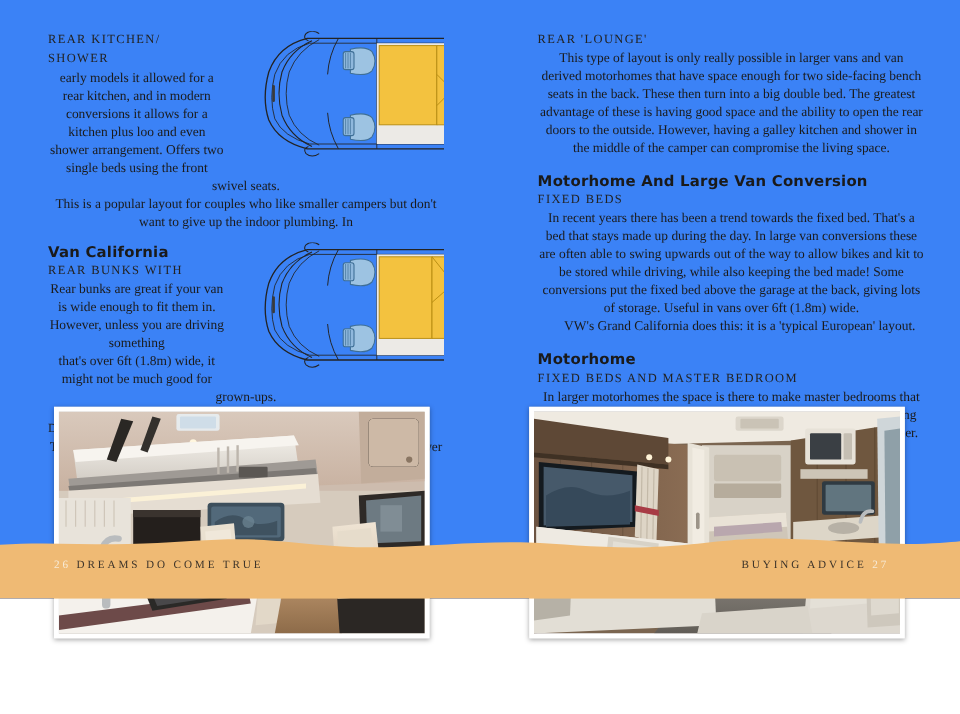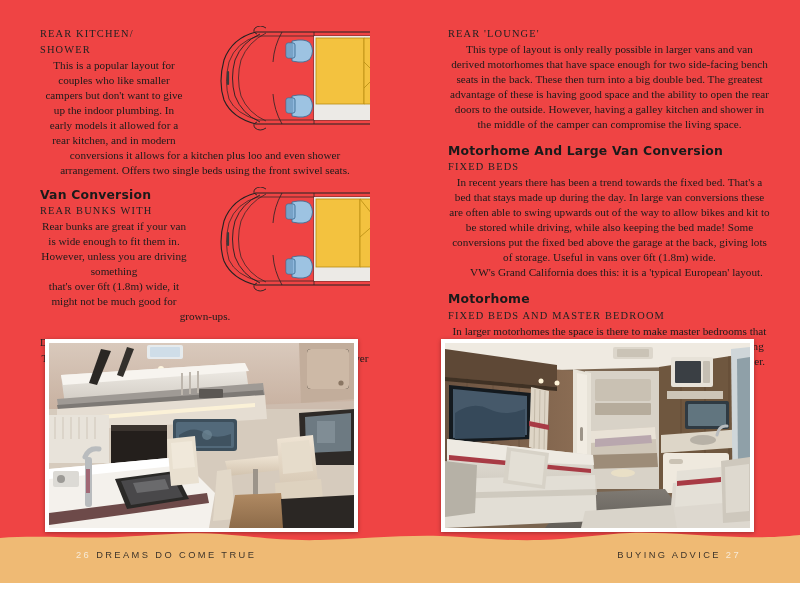--- a/index.html
+++ b/index.html
@@ -12,22 +12,22 @@
     background: #ffffff;
     font-family: "Liberation Serif", serif;
     overflow: hidden;
     position: relative;
   }
 
   .page {
     position: absolute;
     inset: 0;
     width: 800px;
-    height: 583px;
-    background: #ef4444;
+    height: 499px;
+    background: #3b82f6;
   }
 
   
   .col {
     position: absolute;
     top: 26px;
   }
   .col-left  { left: 40px;  width: 330px; }
   .col-right { left: 448px; width: 323px; }
 
@@ -91,27 +91,26 @@
     bottom: 0;
     width: 800px;
     height: 75px;
     pointer-events: none;
   }
   .footer svg { display: block; width: 800px; height: 75px; }
 
   .folio {
     position: absolute;
     bottom: 23px;
-    font-family: Liberation Sans, sans-serif;
+    font-family: Liberation Serif, serif;
     font-size: 9.3px;
     letter-spacing: 2.4px;
     color: #4a3f2e;
     text-transform: uppercase;
     white-space: nowrap;
-    margin-left: 31px;
   }
   .folio-left  { left: 45px; }
   .folio-right { right: 59px; }
   .folio .num { color: #f7ead6; letter-spacing: 2.4px; }
   .folio .num-r { color: #f7ead6; letter-spacing: 2.4px; }
   .folio .ttl { color: #3d342a; }
 </style>
 </head>
 <body>
 
@@ -198,22 +197,22 @@
           <circle cx="210" cy="74" r="1.4" fill="none" stroke="#8a6a14" stroke-width="0.7"></circle>
 
           <rect x="216" y="56" width="22" height="26" fill="#f3c23f" stroke="#b88d12" stroke-width="0.8"></rect>
           <path d="M221 74 L221 66 q0 -6 6 -6 q6 0 6 6 l0 8 z" fill="#fff3cf" stroke="#8a6a14" stroke-width="0.8"></path>
           <rect x="224" y="70" width="6" height="5" fill="#8a6a14"></rect>
         </svg>
       </div>
 
       <h3 class="h-smallcaps">REAR KITCHEN/</h3>
       <h3 class="h-smallcaps">SHOWER</h3>
+      <p class="body-text">early models it allowed for a rear kitchen, and in modern conversions it allows for a kitchen plus loo and even shower arrangement. Offers two single beds using the front swivel seats.</p>
       <p class="body-text">This is a popular layout for couples who like smaller campers but don't want to give up the indoor plumbing. In</p>
-      <p class="body-text">early models it allowed for a rear kitchen, and in modern conversions it allows for a kitchen plus loo and even shower arrangement. Offers two single beds using the front swivel seats.</p>
     </div>
 
     <div class="wrap-block" style="margin-top:9px">
 
       <div class="floorplan fp2">
         <svg viewBox="0 0 248 108" xmlns="http://www.w3.org/2000/svg">
           <g fill="none" stroke="#232323" stroke-width="1.1" stroke-linejoin="round">
             <path d="M62 8 L236 8 Q244 8 244 17 L244 91 Q244 100 236 100 L62 100
                      Q38 94 30 76 Q24 58 30 36 Q38 14 62 8 Z"></path>
             <path d="M64 12 L234 12 Q240 12 240 19 L240 89 Q240 96 234 96 L64 96
@@ -280,21 +279,21 @@
           <path d="M221 72 q6 3 10 -2" stroke="#8a6a14" stroke-width="0.9" fill="none"></path>
 
           <rect x="208" y="14" width="30" height="80" fill="none"></rect>
           <g transform="translate(0,0)">
             <rect x="216" y="16" width="22" height="22" fill="#f3c23f" stroke="#b88d12" stroke-width="0.8"></rect>
             <rect x="216" y="40" width="22" height="54" fill="#f3c23f" stroke="#b88d12" stroke-width="0.8"></rect>
           </g>
         </svg>
       </div>
 
-      <h2 class="h-sans">Van Conversion</h2>
+      <h2 class="h-sans">Van California</h2>
       <h3 class="h-smallcaps">REAR BUNKS WITH</h3>
       <p class="body-text">Rear bunks are great if your van is wide enough to fit them in. However, unless you are driving something</p>
       <p class="body-text">that's over 6ft (1.8m) wide, it might not be much good for grown-ups.</p>
     </div>
 
     <div style="margin-top:11px">
       <h3 class="h-smallcaps">DROP-DOWN BED</h3>
       <p class="body-text">This is a bed that drops down from the ceiling over a living area or lower beds to add two more berths. Very useful in large vans to maximise space.</p>
     </div>
   </div>

